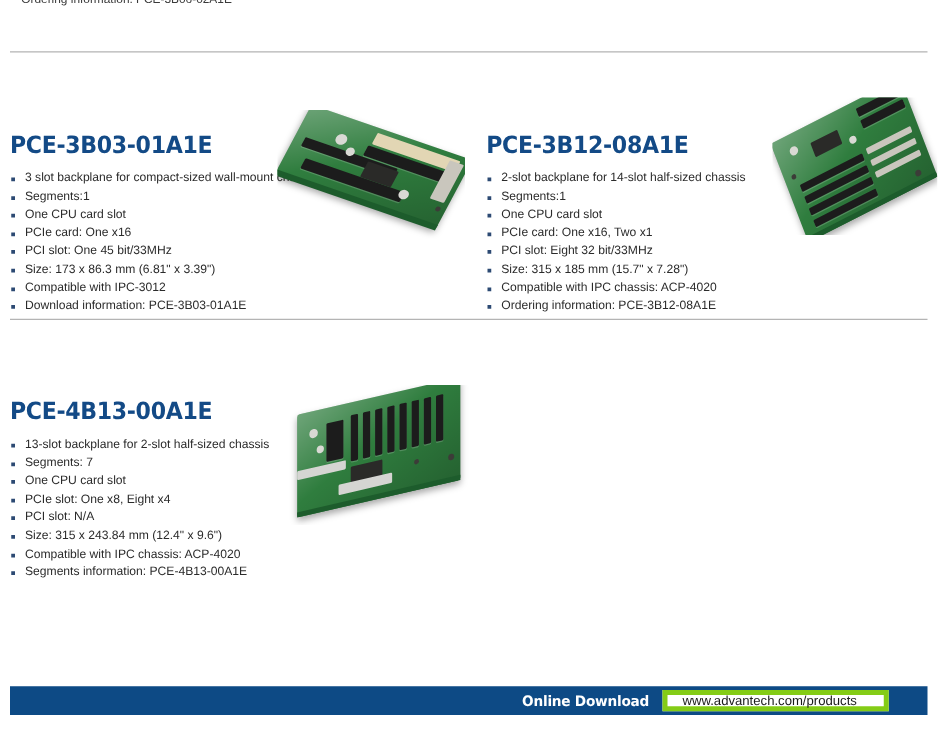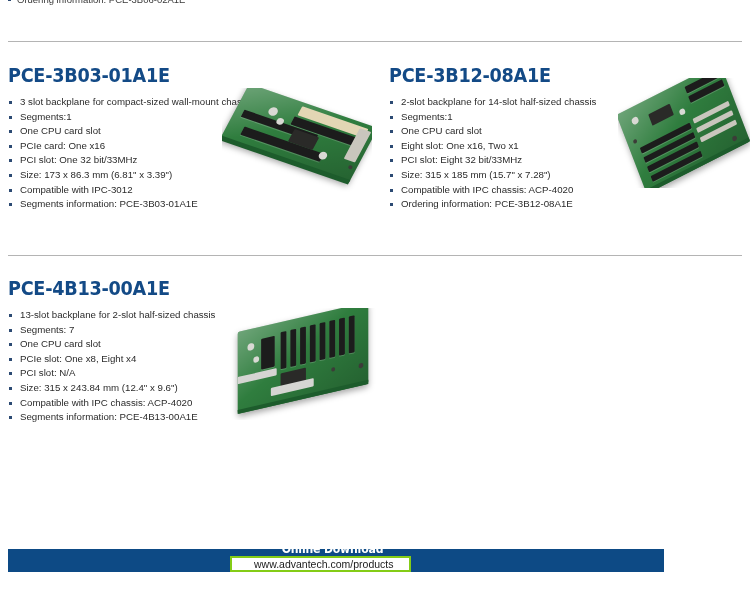--- a/index.html
+++ b/index.html
@@ -49,20 +49,21 @@
     width: 734px;
     height: 1px;
     background: #b4b4b4;
   }
   .rule-1 { top: 41px; }
   .rule-2 { top: 255px; }
 
   
   .product {
     position: absolute;
+    margin-top: 41px;
   }
   .product-title {
     font-size: 19px;
     font-weight: bold;
     color: #134a86;
     letter-spacing: -0.3px;
     margin: 0 0 9px 0;
     font-family: "DejaVu Sans", "Liberation Sans", sans-serif;
     transform: scaleX(0.93);
     transform-origin: left center;
@@ -177,45 +178,44 @@
     left: 6px; top: 10px;
     width: 134px; height: 86px;
     transform: rotate(-13deg) skewX(-13deg);
   }
 
   
   .footer-bar {
     position: absolute;
     left: 8px;
     top: 549px;
-    width: 656px;
+    width: 734px;
     height: 23px;
     background: #0d4a85;
     display: flex;
     align-items: center;
     justify-content: flex-end;
-    flex-direction: column;
   }
   .footer-label {
     font-size: 11.5px;
     font-weight: bold;
     color: #ffffff;
     letter-spacing: -0.2px;
     margin-right: 8px;
     font-family: "DejaVu Sans", "Liberation Sans", sans-serif;
     transform: scaleX(0.95);
   }
   .footer-url {
     width: 181px;
     height: 17px;
     background: #ffffff;
-    border: 2px solid #84cc16;
+    border: 4px solid #84cc16;
     display: flex;
     align-items: center;
-    padding-left: 22px;
+    padding-left: 12px;
     box-sizing: border-box;
     font-size: 10.5px;
     color: #1a1a1a;
     margin-right: 31px;
   }
 </style>
 </head>
 <body>
 
 <div class="top-clip">
@@ -227,24 +227,24 @@
 <div class="rule rule-1"></div>
 <div class="rule rule-2"></div>
 
 <div class="product p1">
   <h2 class="product-title">PCE-3B03-01A1E</h2>
   <ul class="spec-list">
     <li>3 slot backplane for compact-sized wall-mount chassis</li>
     <li>Segments:1</li>
     <li>One CPU card slot</li>
     <li>PCIe card: One x16</li>
-    <li>PCI slot: One 32 bit/33MHz</li>
+    <li>PCI slot: One 45 bit/33MHz</li>
     <li>Size: 173 x 86.3 mm (6.81" x 3.39")</li>
     <li>Compatible with IPC-3012</li>
-    <li>Segments information: PCE-3B03-01A1E</li>
+    <li>Download information: PCE-3B03-01A1E</li>
   </ul>
 </div>
 
 <div class="photo photo1">
   <div class="board-wrap">
     <div class="pcb" style="left:0; top:0; width:136px; height:62px;"></div>
     <div class="pcb-edge" style="left:0; top:58px; width:136px; height:5px;"></div>
     <div class="slot-tan" style="left:58px; top:4px; width:70px; height:10px;"></div>
     <div class="slot" style="left:56px; top:16px; width:66px; height:9px;"></div>
     <div class="slot" style="left:8px; top:26px; width:78px; height:8px;"></div>
@@ -258,21 +258,21 @@
     <div class="slot-grey" style="left:120px; top:6px; width:12px; height:34px;"></div>
   </div>
 </div>
 
 <div class="product p2">
   <h2 class="product-title">PCE-3B12-08A1E</h2>
   <ul class="spec-list">
     <li>2-slot backplane for 14-slot half-sized chassis</li>
     <li>Segments:1</li>
     <li>One CPU card slot</li>
-    <li>Eight slot: One x16, Two x1</li>
+    <li>PCIe card: One x16, Two x1</li>
     <li>PCI slot: Eight 32 bit/33MHz</li>
     <li>Size: 315 x 185 mm (15.7" x 7.28")</li>
     <li>Compatible with IPC chassis: ACP-4020</li>
     <li>Ordering information: PCE-3B12-08A1E</li>
   </ul>
 </div>
 
 <div class="photo photo2">
   <div class="board-wrap">
     <div class="pcb" style="left:0; top:0; width:116px; height:84px;"></div>

